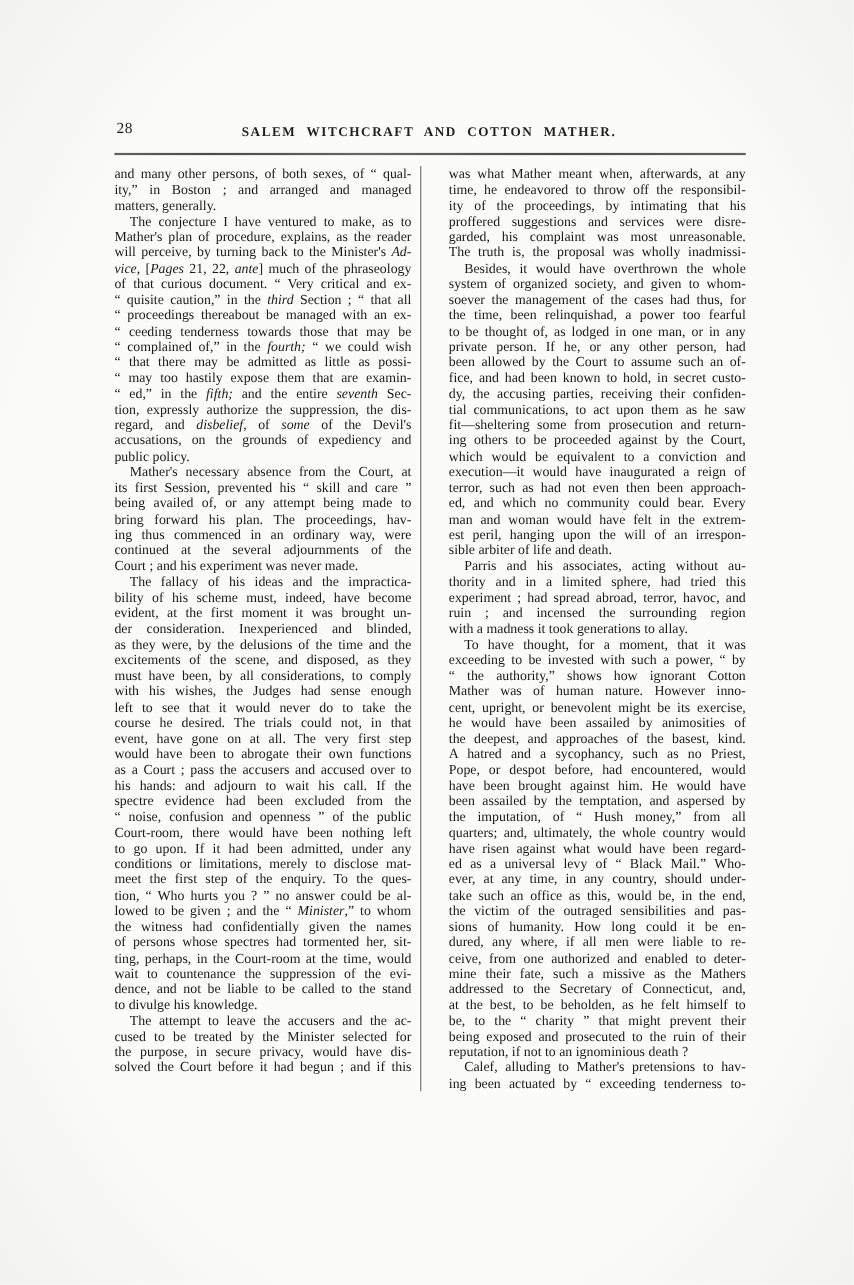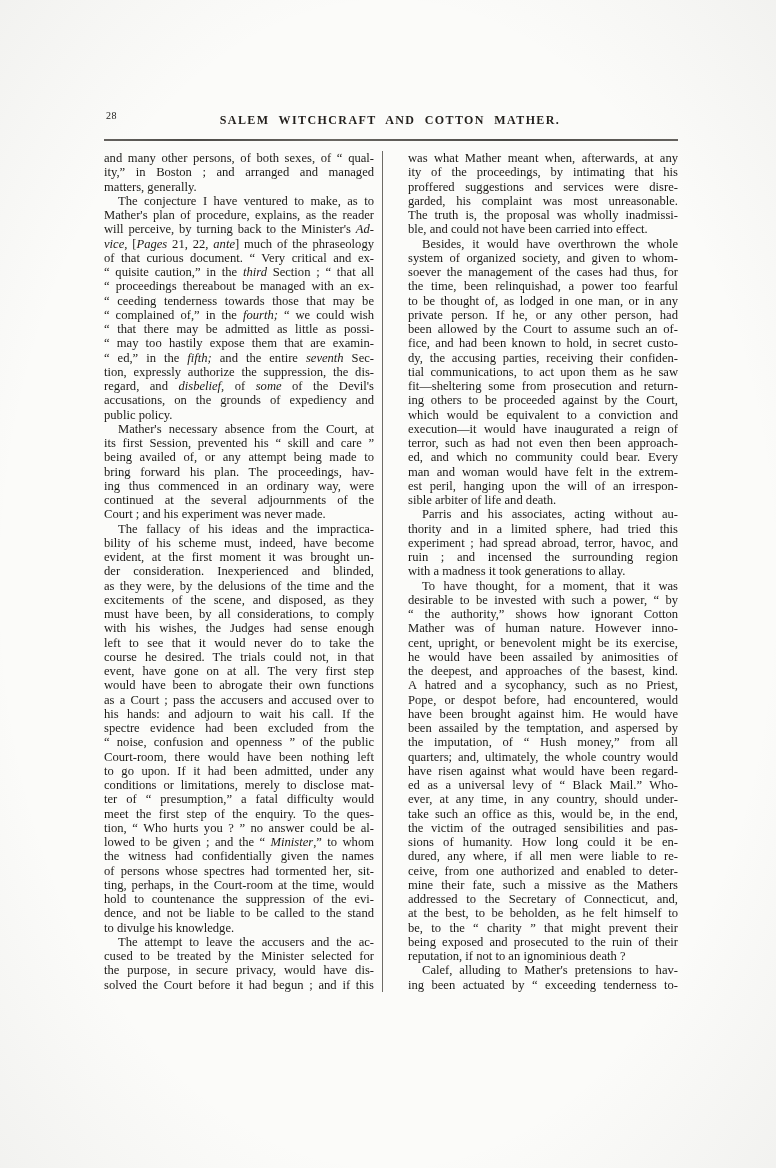--- a/index.html
+++ b/index.html
@@ -15,21 +15,21 @@
     position:absolute;left:0;top:0;width:776px;height:1168px;
     background:
       radial-gradient(ellipse at 50% 50%, rgba(255,255,255,0) 70%, rgba(120,120,115,0.07) 100%),
       #fbfbf9;
   }
   .header{
     position:absolute;left:104px;top:108px;width:572px;height:22px;
   }
   .page-number{
     position:absolute;left:2px;top:2px;
-    font-size:10px;letter-spacing:0.5px;color:#1b1a18;
+    font-size:14px;letter-spacing:0.5px;color:#1b1a18;
   }
   .running-title{
     position:absolute;left:0;right:0;top:5px;text-align:center;
     font-size:12px;font-weight:700;letter-spacing:1.4px;word-spacing:5px;
     color:#221f1c;
   }
   .header-rule{
     position:absolute;left:104px;top:139px;width:574px;height:2px;
     background:linear-gradient(to right,#4a4743 0%,#2e2c29 15%,#504d48 40%,#2e2c29 70%,#4a4743 100%);
     opacity:0.85;
@@ -110,43 +110,42 @@
         <div class="line">course he desired.  The trials could not, in that</div>
         <div class="line">event, have gone on at all.  The very first step</div>
         <div class="line">would have been to abrogate their own functions</div>
         <div class="line">as a Court ; pass the accusers and accused over to</div>
         <div class="line">his hands: and adjourn to wait his call.  If the</div>
         <div class="line">spectre evidence had been excluded from the</div>
         <div class="line">“ noise, confusion and openness ” of the public</div>
         <div class="line">Court-room, there would have been nothing left</div>
         <div class="line">to go upon.  If it had been admitted, under any</div>
         <div class="line">conditions or limitations, merely to disclose mat-</div>
-        <div class="line">ter of “ presumption,” a fatal difficulty would</div>
         <div class="line">meet the first step of the enquiry.  To the ques-</div>
         <div class="line">tion, “ Who hurts you ? ” no answer could be al-</div>
         <div class="line">lowed to be given ; and the “ <i>Minister</i>,” to whom</div>
         <div class="line">the witness had confidentially given the names</div>
         <div class="line">of persons whose spectres had tormented her, sit-</div>
         <div class="line">ting, perhaps, in the Court-room at the time, would</div>
-        <div class="line">hold to countenance the suppression of the evi-</div>
+        <div class="line">wait to countenance the suppression of the evi-</div>
         <div class="line">dence, and not be liable to be called to the stand</div>
         <div class="line end">to divulge his knowledge.</div>
         <div class="line indent">The attempt to leave the accusers and the ac-</div>
         <div class="line">cused to be treated by the Minister selected for</div>
         <div class="line">the purpose, in secure privacy, would have dis-</div>
         <div class="line">solved the Court before it had begun ; and if this</div>
       </div>
     <div class="divider"></div>
     <div class="col col-right">
         <div class="line">was what Mather meant when, afterwards, at any</div>
+        <div class="line">time, he endeavored to throw off the responsibil-</div>
         <div class="line">ity of the proceedings, by intimating that his</div>
         <div class="line">proffered suggestions and services were disre-</div>
         <div class="line">garded, his complaint was most unreasonable.</div>
         <div class="line">The truth is, the proposal was wholly inadmissi-</div>
-        <div class="line end">ble, and could not have been carried into effect.</div>
         <div class="line indent">Besides, it would have overthrown the whole</div>
         <div class="line">system of organized society, and given to whom-</div>
         <div class="line">soever the management of the cases had thus, for</div>
         <div class="line">the time, been relinquishad, a power too fearful</div>
         <div class="line">to be thought of, as lodged in one man, or in any</div>
         <div class="line">private person.  If he, or any other person, had</div>
         <div class="line">been allowed by the Court to assume such an of-</div>
         <div class="line">fice, and had been known to hold, in secret custo-</div>
         <div class="line">dy, the accusing parties, receiving their confiden-</div>
         <div class="line">tial communications, to act upon them as he saw</div>
@@ -158,21 +157,21 @@
         <div class="line">ed, and which no community could bear.  Every</div>
         <div class="line">man and woman would have felt in the extrem-</div>
         <div class="line">est peril, hanging upon the will of an irrespon-</div>
         <div class="line end">sible arbiter of life and death.</div>
         <div class="line indent">Parris and his associates, acting without au-</div>
         <div class="line">thority and in a limited sphere, had tried this</div>
         <div class="line">experiment ; had spread abroad, terror, havoc, and</div>
         <div class="line">ruin ; and incensed the surrounding region</div>
         <div class="line end">with a madness it took generations to allay.</div>
         <div class="line indent">To have thought, for a moment, that it was</div>
-        <div class="line">desirable to be invested with such a power, “ by</div>
+        <div class="line">exceeding to be invested with such a power, “ by</div>
         <div class="line">“ the authority,” shows how ignorant Cotton</div>
         <div class="line">Mather was of human nature.  However inno-</div>
         <div class="line">cent, upright, or benevolent might be its exercise,</div>
         <div class="line">he would have been assailed by animosities of</div>
         <div class="line">the deepest, and approaches of the basest, kind.</div>
         <div class="line">A hatred and a sycophancy, such as no Priest,</div>
         <div class="line">Pope, or despot before, had encountered, would</div>
         <div class="line">have been brought against him.  He would have</div>
         <div class="line">been assailed by the temptation, and aspersed by</div>
         <div class="line">the imputation, of “ Hush money,” from all</div>

